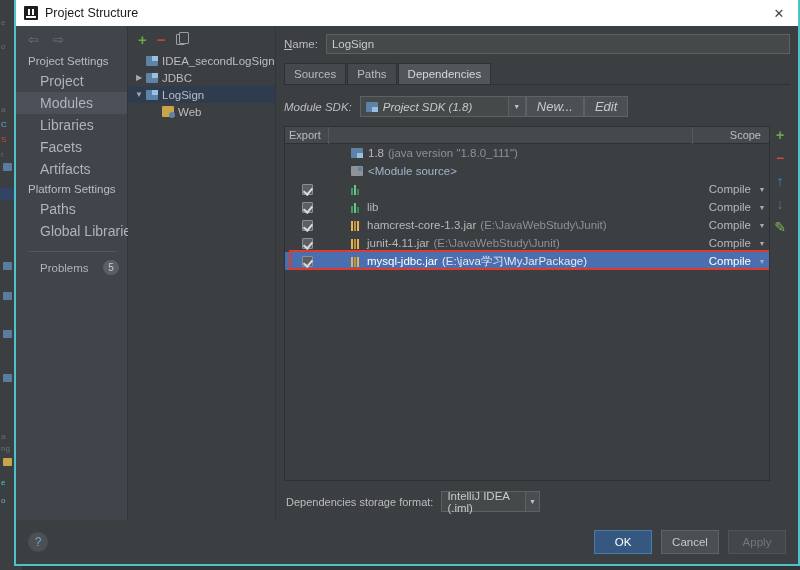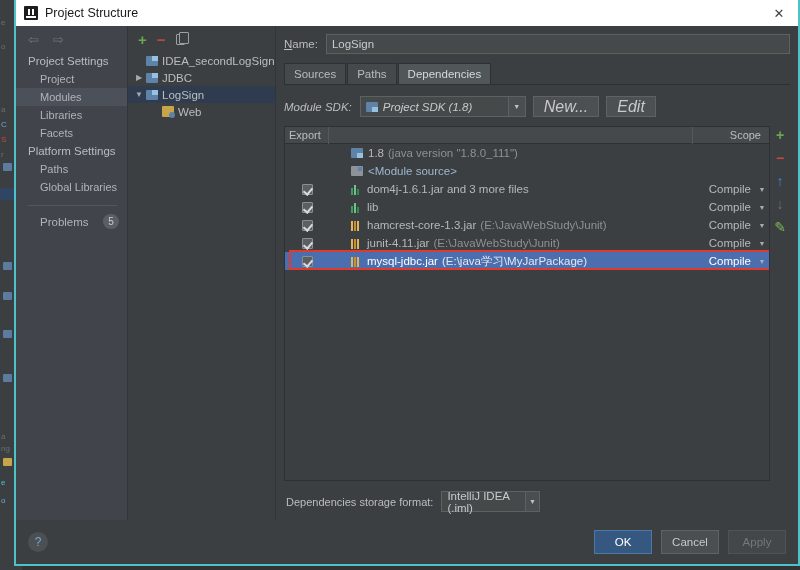--- a/index.html
+++ b/index.html
@@ -64,21 +64,21 @@
   .sidebar{
     width:112px; background:#41454b; flex:0 0 112px;
     display:flex; flex-direction:column; border-right:1px solid #323539;
   }
   .nav-arrows{ height:26px; display:flex; align-items:center; padding:0 12px; gap:14px;}
   .nav-arrows span{ color:#6f747a; font-size:13px; line-height:1; }
   .sb-group{
     font-size:11.5px; color:#b9bcc0; padding:3px 0 3px 12px; white-space:nowrap;
   }
   .sb-item{
-    font-size:11px; color:#b0b4b8; padding:3px 0 3px 24px; white-space:nowrap;
+    font-size:14px; color:#b0b4b8; padding:3px 0 3px 24px; white-space:nowrap;
     display:flex; align-items:center;
   }
   .sb-item.sel{ background:#4b5059; }
   .sb-sep{ height:1px; background:#53575d; margin:9px 10px 6px 12px; }
   .sb-problems{
     font-size:11.5px; color:#b0b4b8; padding:2px 8px 2px 24px; display:flex;
     align-items:center; justify-content:space-between;
   }
   .badge{
     background:#5a5f66; color:#c9cdd1; border-radius:8px; font-size:10px;
@@ -140,22 +140,22 @@
   }
   .combo .arrowbox{
     width:17px; height:19px; margin-left:auto; border-left:1px solid #5c6164;
     display:flex; align-items:center; justify-content:center; font-size:7px; color:#c0c2c4;
     background:#4a4e50;
   }
   .sdk-ico{ width:12px; height:10px; background:#5e82a8; border-radius:1px; margin-right:5px; flex:0 0 12px;
             position:relative; }
   .sdk-ico:after{ content:""; position:absolute; right:0; bottom:0; width:6px; height:5px; background:#96c2e0; }
   .btn{
-    background:#4c5052; border:1px solid #5e6264; color:#c7c9cb; font-size:16px;
-    height:21px; padding:0 10px; margin-left:7px; display:flex; align-items:center;
+    background:#4c5052; border:1px solid #5e6264; color:#c7c9cb; font-size:13px;
+    height:21px; padding:0 10px; display:flex; align-items:center;
     font-family:"Liberation Sans", sans-serif;
   }
 
   
   .tablewrap{ flex:1; display:flex; min-height:0; margin-bottom:6px; }
   .table{ flex:1; border:1px solid #2e3133; background:#3c3f41; display:flex; flex-direction:column; min-width:0;}
   .thead{ display:flex; height:17px; background:#45494b; border-bottom:1px solid #2e3133;
           font-size:11px; color:#bcbec0; align-items:center; }
   .th-export{ width:44px; padding-left:4px; border-right:1px solid #55595b; height:17px; display:flex; align-items:center;}
   .th-mid{ flex:1; border-right:1px solid #55595b; height:17px; }
@@ -267,20 +267,21 @@
       <div class="nav-arrows">
         <span>⇦</span>
         <span>⇨</span>
       </div>
 
       <div class="sb-group">Project Settings</div>
       <div class="sb-item">Project</div>
       <div class="sb-item sel">Modules</div>
       <div class="sb-item">Libraries</div>
       <div class="sb-item">Facets</div>
+      <div class="sb-item">Artifacts</div>
 
       <div class="sb-group">Platform Settings</div>
       <div class="sb-item">Paths</div>
       <div class="sb-item">Global Libraries</div>
 
       <div class="sb-sep"></div>
       <div class="sb-problems">
         <span>Problems</span>
         <span class="badge">5</span>
       </div>
@@ -376,21 +377,20 @@
               <div class="cell-export">
                 <span class="cbx checked"></span>
               </div>
               <div class="cell-name">
                 <span class="ind"></span>
                 <span class="libg-ico">
                     <i></i>
                     <i></i>
                     <i></i>
                   </span>
-                <span>dom4j-1.6.1.jar and 3 more files</span>
               </div>
               <div class="cell-scope">Compile</div>
               <span class="scope-arrow">▼</span>
             </div>
 
             <div class="trow">
               <div class="cell-export">
                 <span class="cbx checked"></span>
               </div>
               <div class="cell-name">

